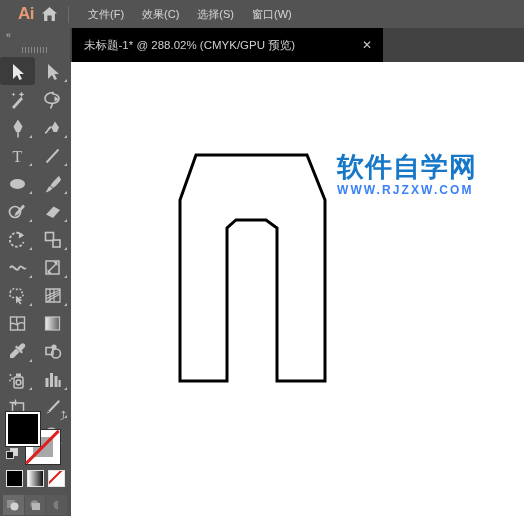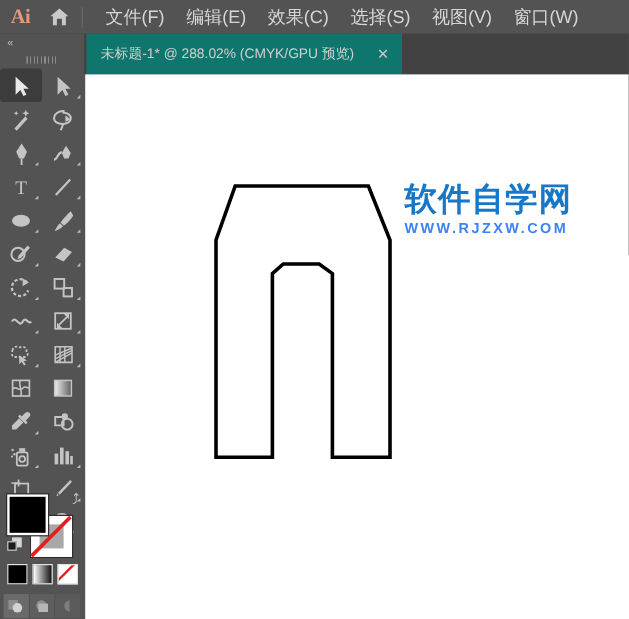--- a/index.html
+++ b/index.html
@@ -25,25 +25,25 @@
   #menubar {
     position: absolute;
     left: 0; top: 0;
     width: 524px; height: 28px;
     background: #535353;
     display: flex;
     align-items: center;
   }
   .ai-logo {
     width: 34px;
-    text-align: center;
+    text-align: right;
     color: #e59a74;
     font-size: 17px;
     font-weight: bold;
-    font-family: Liberation Serif, serif;
+    font-family: Liberation Sans, sans-serif;
     letter-spacing: -0.5px;
     line-height: 28px;
     user-select: none;
   }
   .home-btn {
     width: 30px;
     height: 28px;
     display: flex;
     align-items: center;
     justify-content: center;
@@ -53,42 +53,43 @@
     height: 17px;
     background: #6b6b6b;
     margin: 0 10px 0 4px;
   }
   .menu-items {
     display: flex;
     align-items: center;
   }
   .menu-item {
     color: #d6d6d6;
-    font-size: 15px;
+    font-size: 11px;
     padding: 4px 9px;
     white-space: nowrap;
     line-height: 15px;
   }
 
   
   #tabbar {
     position: absolute;
     left: 0; top: 28px;
     width: 524px; height: 34px;
     background: #424242;
   }
   #doc-tab {
     position: absolute;
     left: 72px; top: 0;
     height: 34px;
-    background: #0f766e;
+    background: #000000;
     display: flex;
     align-items: center;
     padding: 0 8px 0 12px;
     box-sizing: border-box;
+    gap: 48px;
   }
   #doc-tab .tab-title {
     color: #cfcfcf;
     font-size: 11.5px;
     white-space: nowrap;
     line-height: 14px;
   }
   #doc-tab .tab-close {
     color: #c8c8c8;
     font-size: 12px;
@@ -311,24 +312,22 @@
   <div id="menubar">
     <div class="ai-logo">Ai</div>
     <div class="home-btn">
       <svg width="19" height="18" viewBox="0 0 19 18" aria-hidden="true">
         <path d="M9.5 2 L17 8.6 L14.9 8.6 L14.9 16 L11.6 16 L11.6 10.6 L7.4 10.6 L7.4 16 L4.1 16 L4.1 8.6 L2 8.6 Z" fill="#c9c9c9"></path>
       </svg>
     </div>
     <div class="menu-sep"></div>
     <div class="menu-items" id="menu-items">
         <div class="menu-item">文件(F)</div>
-        <div class="menu-item">编辑(E)</div>
         <div class="menu-item">效果(C)</div>
         <div class="menu-item">选择(S)</div>
-        <div class="menu-item">视图(V)</div>
         <div class="menu-item">窗口(W)</div>
       </div>
   </div>
 
   <div id="tabbar">
     <div id="doc-tab">
       <span class="tab-title">未标题-1* @ 288.02% (CMYK/GPU 预览)</span>
       <span class="tab-close">✕</span>
     </div>
   </div>

